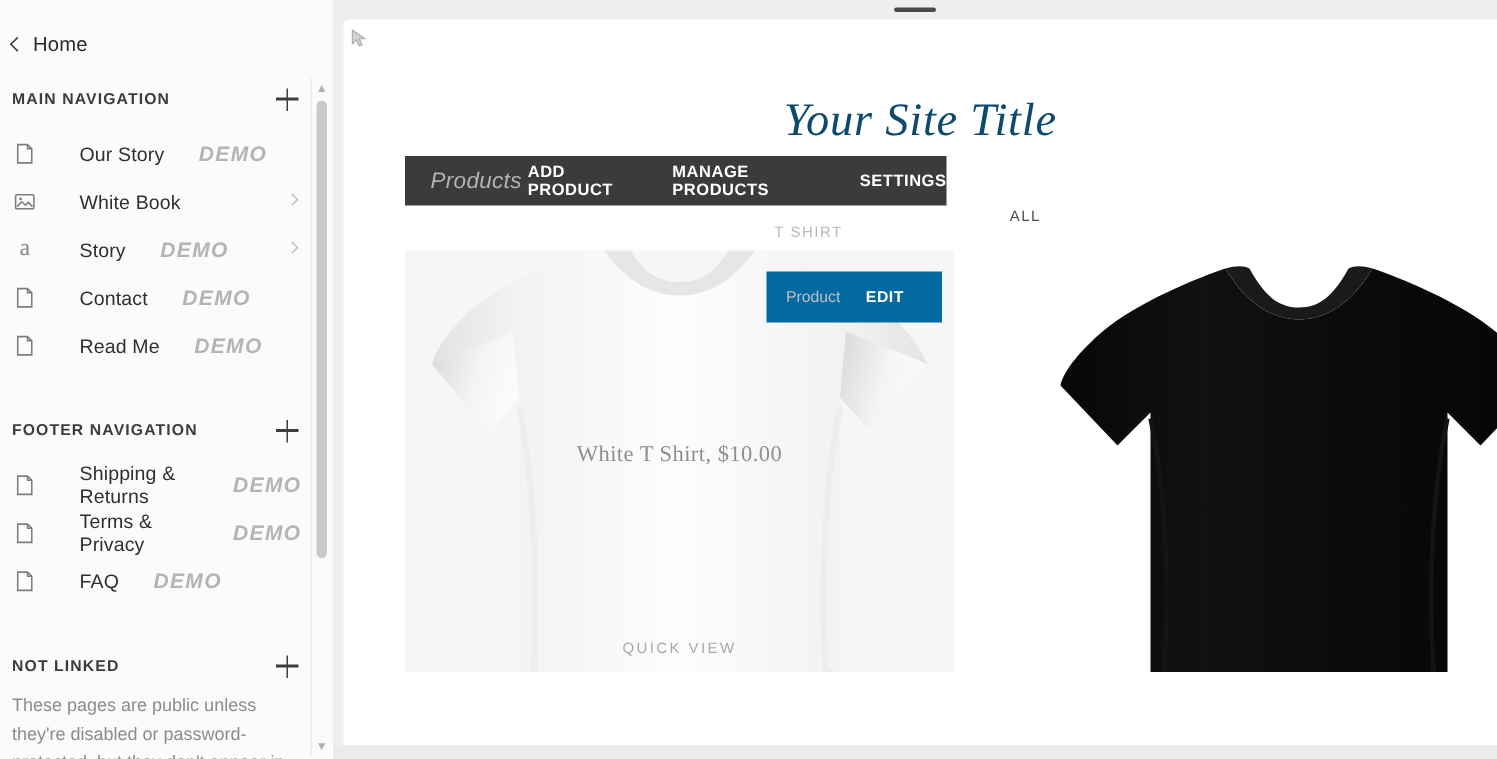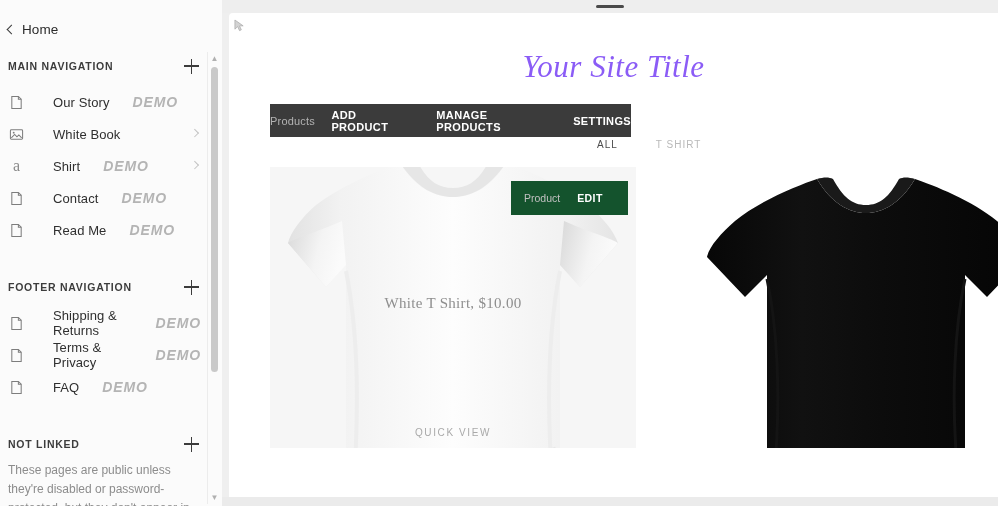--- a/index.html
+++ b/index.html
@@ -121,50 +121,50 @@
   #bottom-strip {
     position: absolute; left: 222px; bottom: 0; right: 0; height: 9px;
     background: #ebebeb;
   }
   #cursor {
     position: absolute; left: 234px; top: 19px;
     width: 11px; height: 13px; z-index: 40;
   }
 
   #site-title {
-    position: absolute; left: 0; right: 0; top: 36px;
+    position: absolute; left: 0; right: 0; top: 49px;
     text-align: center;
     font-family: "Liberation Serif", serif;
-    font-style: italic; font-size: 31px; color: #8b5cf6;
+    font-style: italic; font-size: 31px; color: #0c4a6e;
     letter-spacing: .5px;
   }
 
   
   #admin-bar {
     position: absolute; left: 41px; top: 91px;
     width: 361px; height: 33px;
     background: #3b3b3b;
     display: flex; align-items: center;
   }
   #admin-bar .ab-label {
-    font-size: 11px; color: #b3b3b3; letter-spacing: .2px;
-    width: 67px;
+    font-size: 15px; color: #b3b3b3; letter-spacing: .2px;
+    margin-left: 17px; width: 67px; font-style: italic;
   }
   #admin-bar .ab-btn {
     font-size: 11px; font-weight: bold; color: #fff;
     letter-spacing: .35px; cursor: pointer;
   }
   #ab-add { margin-left: 4px; }
   #ab-manage { margin-left: 32px; }
   #ab-settings { margin-left: 35px; }
 
   
   #filters {
     position: absolute; top: 126px; left: 41px; width: 500px;
-    display: flex; 
+    display: flex; align-items: center; flex-direction: column;
   }
   .filter {
     font-size: 10px; letter-spacing: 1px; cursor: pointer;
   }
   #filter-all { margin-left: 327px; color: #4c4c4c; }
   #filter-tshirt { margin-left: 38px; color: #b9b9b9; }
 
   
   #grid { position: absolute; left: 41px; top: 154px; }
   .product-card {
@@ -187,21 +187,21 @@
   }
   #white-name { top: 128px; }
   .pt-quick {
     position: absolute; left: 0; right: 0; text-align: center;
     font-size: 10px; letter-spacing: 1.6px; color: #a9a9a9; z-index: 5;
   }
   #white-quick { top: 260px; }
 
   #product-badge {
     position: absolute; left: 241px; top: 14px;
-    width: 117px; height: 34px; background: #14532d;
+    width: 117px; height: 34px; background: #0369a1;
     display: flex; align-items: center; z-index: 10;
   }
   #product-badge .pb-label {
     font-size: 10.5px; color: #c0c0c0; margin-left: 13px;
   }
   #product-badge .pb-edit {
     font-size: 10.5px; font-weight: bold; color: #fff;
     margin-left: 17px; letter-spacing: .4px; cursor: pointer;
   }
   #tee-black { left: 17px; top: 8px; width: 330px; height: 300px; }
@@ -245,21 +245,21 @@
               <circle cx="5" cy="6" r="1" fill="currentColor"></circle>
             </svg>
         </span>
         <span class="nav-label">White Book</span>
         <span class="demo-tag"></span>
         <span class="chev-right"></span>
       </div>
 
       <div class="nav-item">
         <span class="nav-ico" style="font-family:'Liberation Serif',serif;font-size:16px;color:#8a8a8a;">a</span>
-        <span class="nav-label">Shirt</span>
+        <span class="nav-label">Story</span>
         <span class="demo-tag">DEMO</span>
         <span class="chev-right"></span>
       </div>
 
       <div class="nav-item">
         <span class="nav-ico">
           <svg width="15" height="15" viewBox="0 0 16 16">
               <path d="M3 1.5h7l3 3v10h-10z" fill="none" stroke="currentColor" stroke-width="1.1"></path>
               <path d="M10 1.5v3h3" fill="none" stroke="currentColor" stroke-width="1.1"></path>
             </svg>

